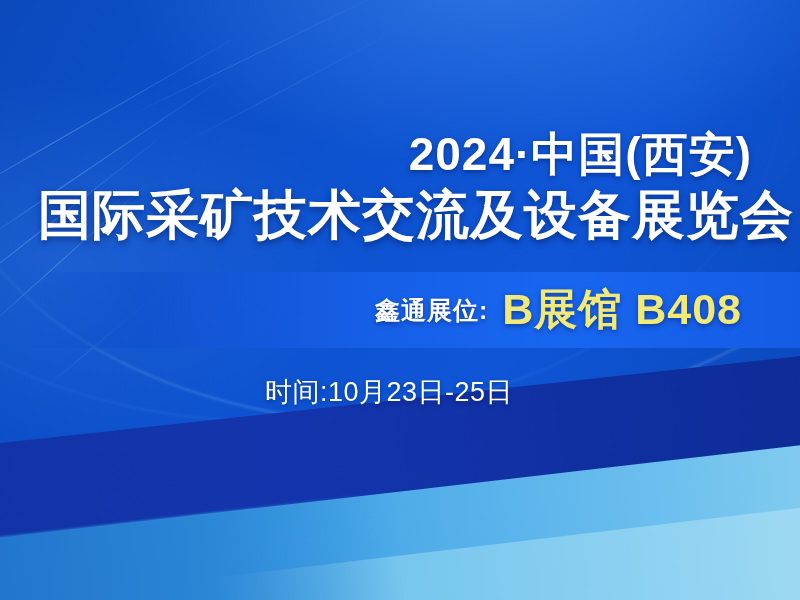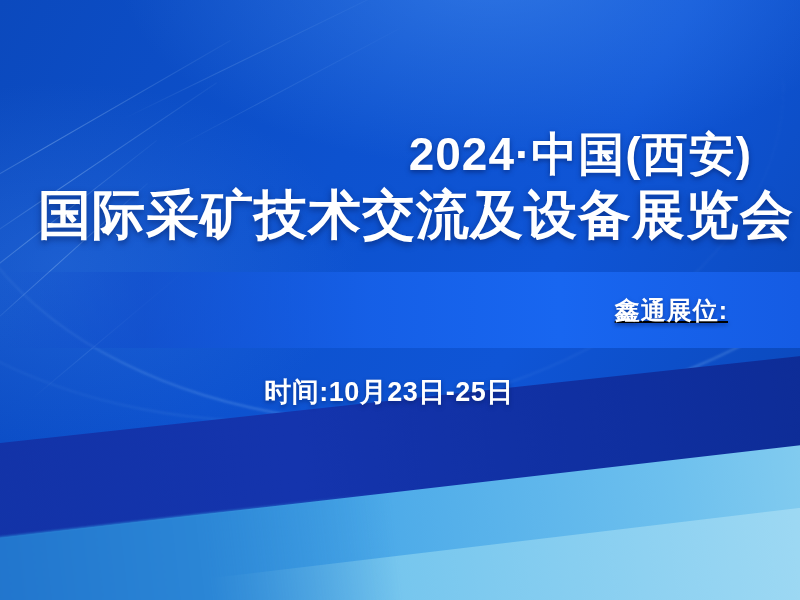--- a/index.html
+++ b/index.html
@@ -127,21 +127,20 @@
   .booth-row {
     position: absolute;
     left: 0; top: 276px;
     width: 100%;
     height: 68px;
     display: flex;
     align-items: center;
     justify-content: flex-end;
     padding-right: 58px;
     box-sizing: border-box;
-    text-decoration: underline;
   }
   .booth-label {
     font-size: 25px;
     font-weight: bold;
     color: #ffffff;
     letter-spacing: 1px;
     margin-right: 14px;
     white-space: nowrap;
     text-shadow: 0 2px 4px rgba(3,26,88,.5);
   }
@@ -158,21 +157,21 @@
     position: absolute;
     left: 0; top: 374px;
     width: 100%;
     display: flex;
     align-items: center;
     justify-content: center;
     white-space: nowrap;
   }
   .info-time, .info-place {
     font-size: 27px;
-    font-weight: bold;
+    font-weight: normal;
     color: #ffffff;
     letter-spacing: .5px;
     text-shadow: 0 2px 4px rgba(3,26,88,.5);
   }
   .info-gap { width: 22px; }
 </style>
 </head>
 <body>
 
 <div id="poster">
@@ -200,20 +199,21 @@
   <div class="booth-band"></div>
 
   <div class="text-layer">
 
     <div class="title-year">2024·中国(西安)</div>
 
     <div class="title-main">国际采矿技术交流及设备展览会</div>
 
     <div class="booth-row">
       <span class="booth-label">鑫通展位:</span>
+      <span class="booth-value">B展馆 B408</span>
     </div>
 
     <div class="info-row">
       <span class="info-time">时间:10月23日-25日</span>
       <span class="info-gap"></span>
     </div>
 
   </div>
 </div>
 

